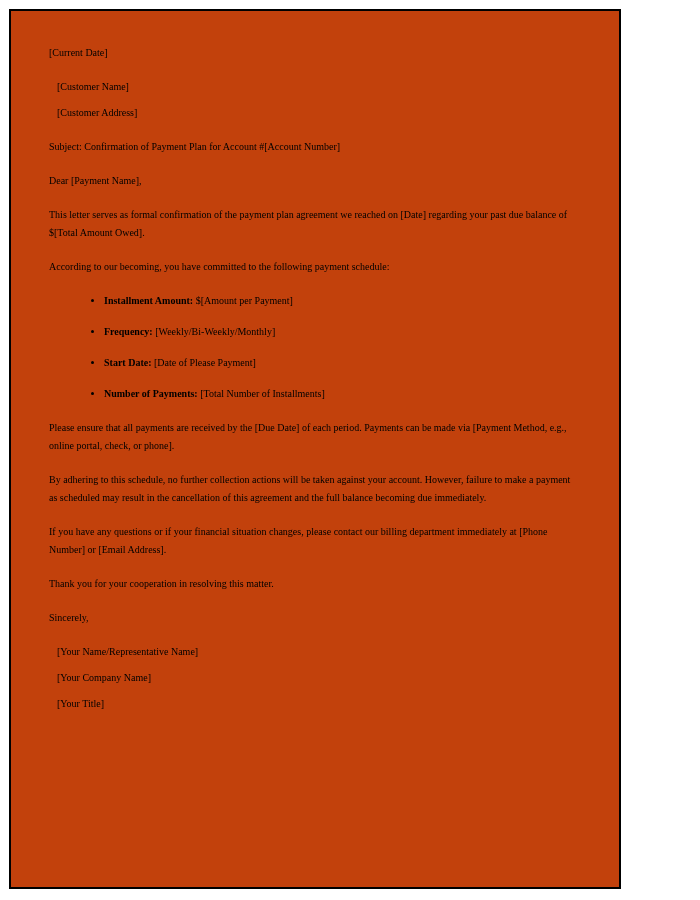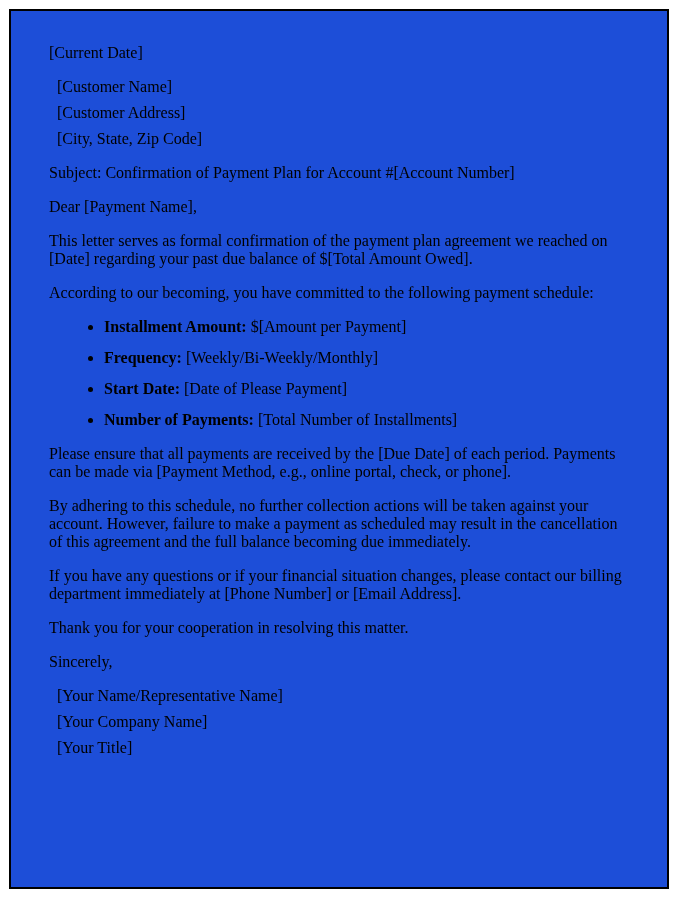--- a/index.html
+++ b/index.html
@@ -6,27 +6,27 @@
     margin: 0;
     padding: 0;
     background: #ffffff;
     width: 700px;
     height: 900px;
   }
   .page {
     position: absolute;
     left: 9px;
     top: 9px;
-    width: 660px;
+    width: 612px;
     height: 880px;
     border: 2px solid #000000;
-    background: #1d4ed8;
+    background: #c2410c;
     box-sizing: border-box;
     font-family: "Liberation Serif", "DejaVu Serif", serif;
-    font-size: 16px;
+    font-size: 10px;
     line-height: 18px;
     color: #000000;
   }
   .content {
     padding: 33px 44px 0 38px;
   }
   p {
     margin: 0 0 16px 0;
   }
   .tight p, .tight div {
@@ -51,21 +51,20 @@
 <body>
 
 <div class="page">
   <div class="content">
 
     <p>[Current Date]</p>
 
     <div class="block tight">
       <div>[Customer Name]</div>
       <div>[Customer Address]</div>
-      <div>[City, State, Zip Code]</div>
     </div>
 
     <p>Subject: Confirmation of Payment Plan for Account #[Account Number]</p>
 
     <p>Dear [Payment Name],</p>
 
     <p>This letter serves as formal confirmation of the payment plan agreement we reached on [Date] regarding your past due balance of $[Total Amount Owed].</p>
 
     <p>According to our becoming, you have committed to the following payment schedule:</p>
 

